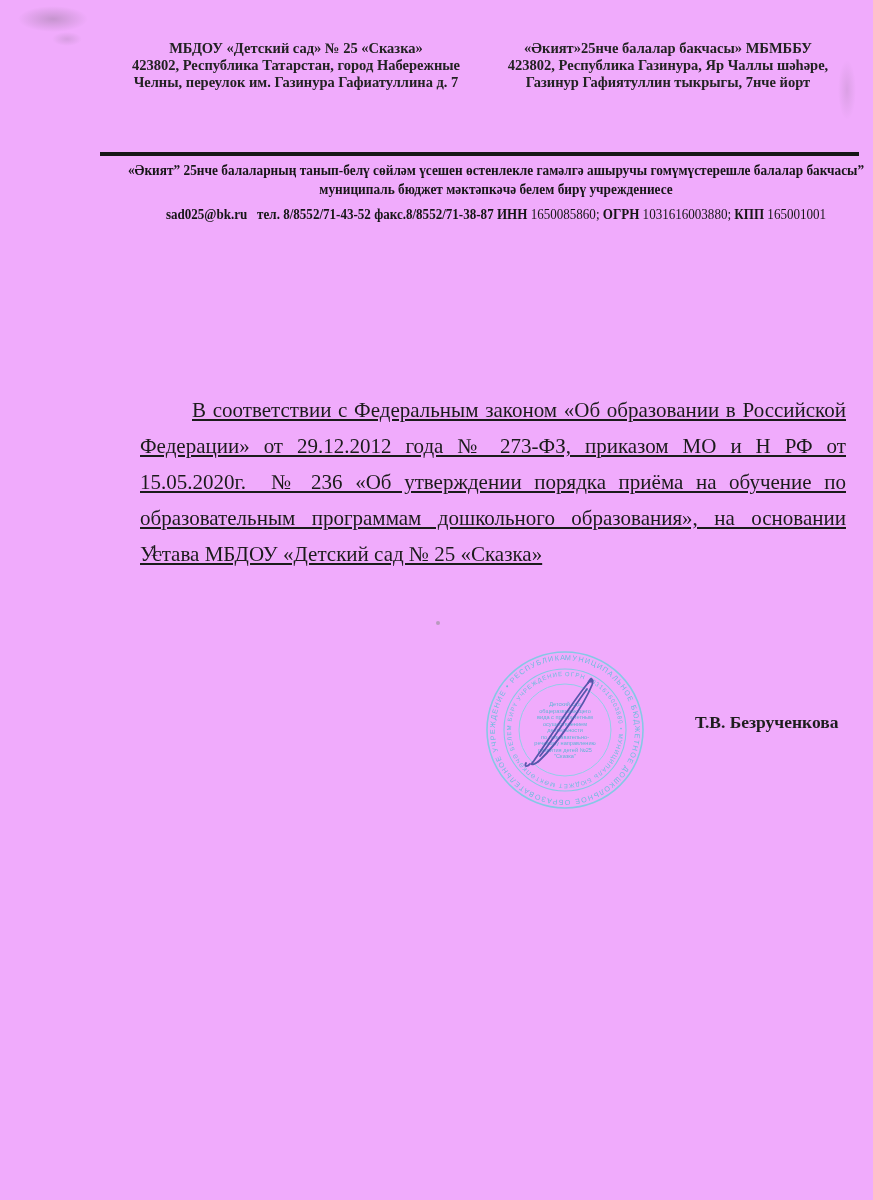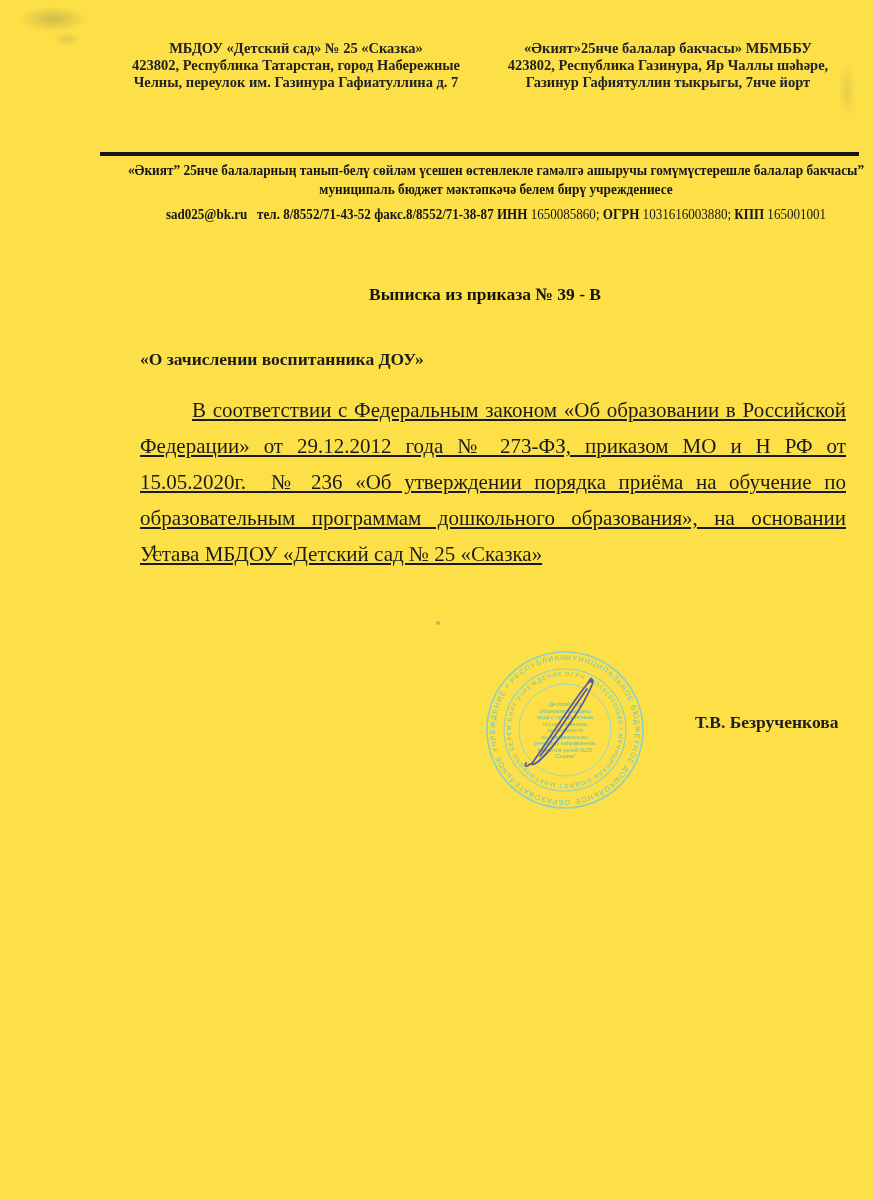--- a/index.html
+++ b/index.html
@@ -1,19 +1,19 @@
 <!DOCTYPE html>
 <html lang="ru"><head>
 <meta charset="utf-8">
 <style>
   html,body{margin:0;padding:0;}
   body{background:#e8e8e6;font-family:"Liberation Serif","DejaVu Serif",serif;}
   .page{
     position:relative;width:873px;height:1200px;margin:0 auto;
-    background:#fde047;color:#1d1d1d;overflow:hidden;
+    background:#f0abfc;color:#1d1d1d;overflow:hidden;
     box-shadow:0 0 6px rgba(0,0,0,.25);
   }
   .abs{position:absolute;}
   .b{font-weight:bold;}
   .pre{white-space:pre-line;}
   .hdr-col{top:40px;font-size:14.5px;line-height:17px;font-weight:bold;text-align:center;color:#222;}
   .hdr-left{left:122px;width:348px;}
   .hdr-right{left:482px;width:372px;}
   .org-full{top:102px;left:105px;width:748px;text-align:center;font-weight:bold;font-size:15px;line-height:18px;color:#1a1a1a;}
   .divider{top:152px;left:100px;width:759px;height:4px;background:#161616;}
@@ -53,22 +53,20 @@
 423802,  Республика Газинура, Яр Чаллы шәһәре,
 Газинур Гафиятуллин тыкрыгы, 7нче йорт</div>
 
 
   <div class="abs divider"></div>
 
   <div class="abs org-tatar">«Әкият” 25нче балаларның танып-белү сөйләм үсешен өстенлекле гамәлгә ашыручы гомүмүстерешле балалар бакчасы” муниципаль бюджет мәктәпкәчә белем бирү учреждениесе</div>
 
   <div class="abs contact b"><span>sad025@bk.ru&nbsp;&nbsp; тел. 8/8552/71-43-52 факс.8/8552/71-38-87 ИНН </span><span class="n">1650085860; </span><span>ОГРН </span><span class="n">1031616003880; </span><span>КПП </span><span class="n">165001001</span></div>
 
-  <div class="abs title">Выписка из приказа № 39 - В</div>
-  <div class="abs subject">«О зачислении воспитанника ДОУ»</div>
 
   <div class="abs body-par">В соответствии с Федеральным законом «Об образовании в Российской Федерации» от 29.12.2012 года № 273-ФЗ, приказом МО и Н РФ от 15.05.2020г.&nbsp; № 236 «Об утверждении порядка приёма на обучение по образовательным программам дошкольного образования», на основании Устава МБДОУ «Детский сад № 25 «Сказка»</div>
 
   <div class="abs list">
     <div class="row">
       <span class="marker">1.</span>
     </div>
   </div>
 
   <div class="abs sig-name">Т.В. Безрученкова</div>

